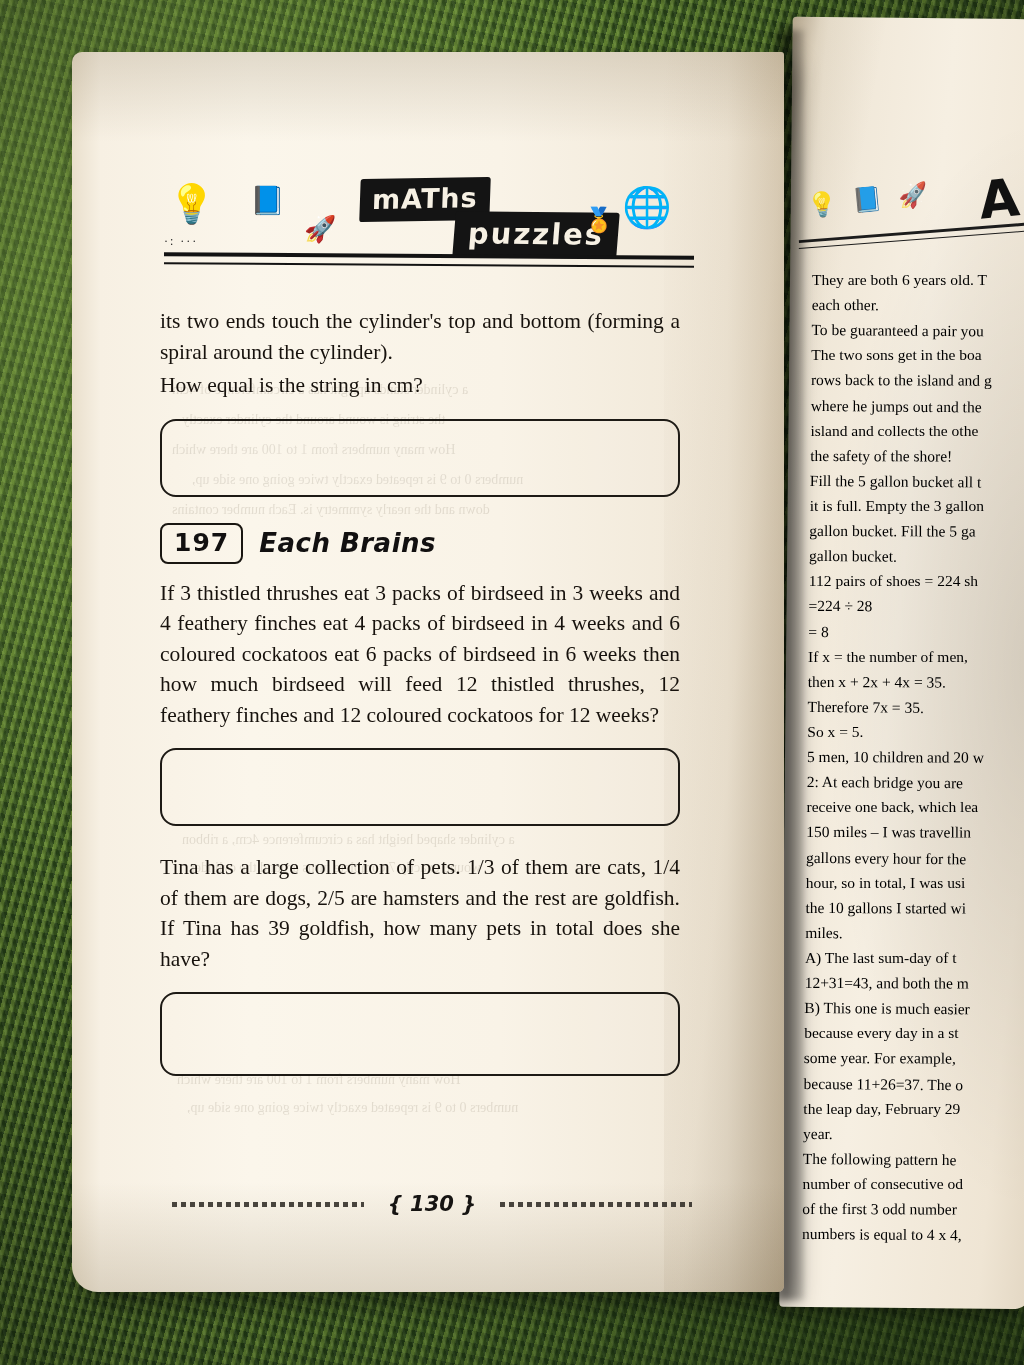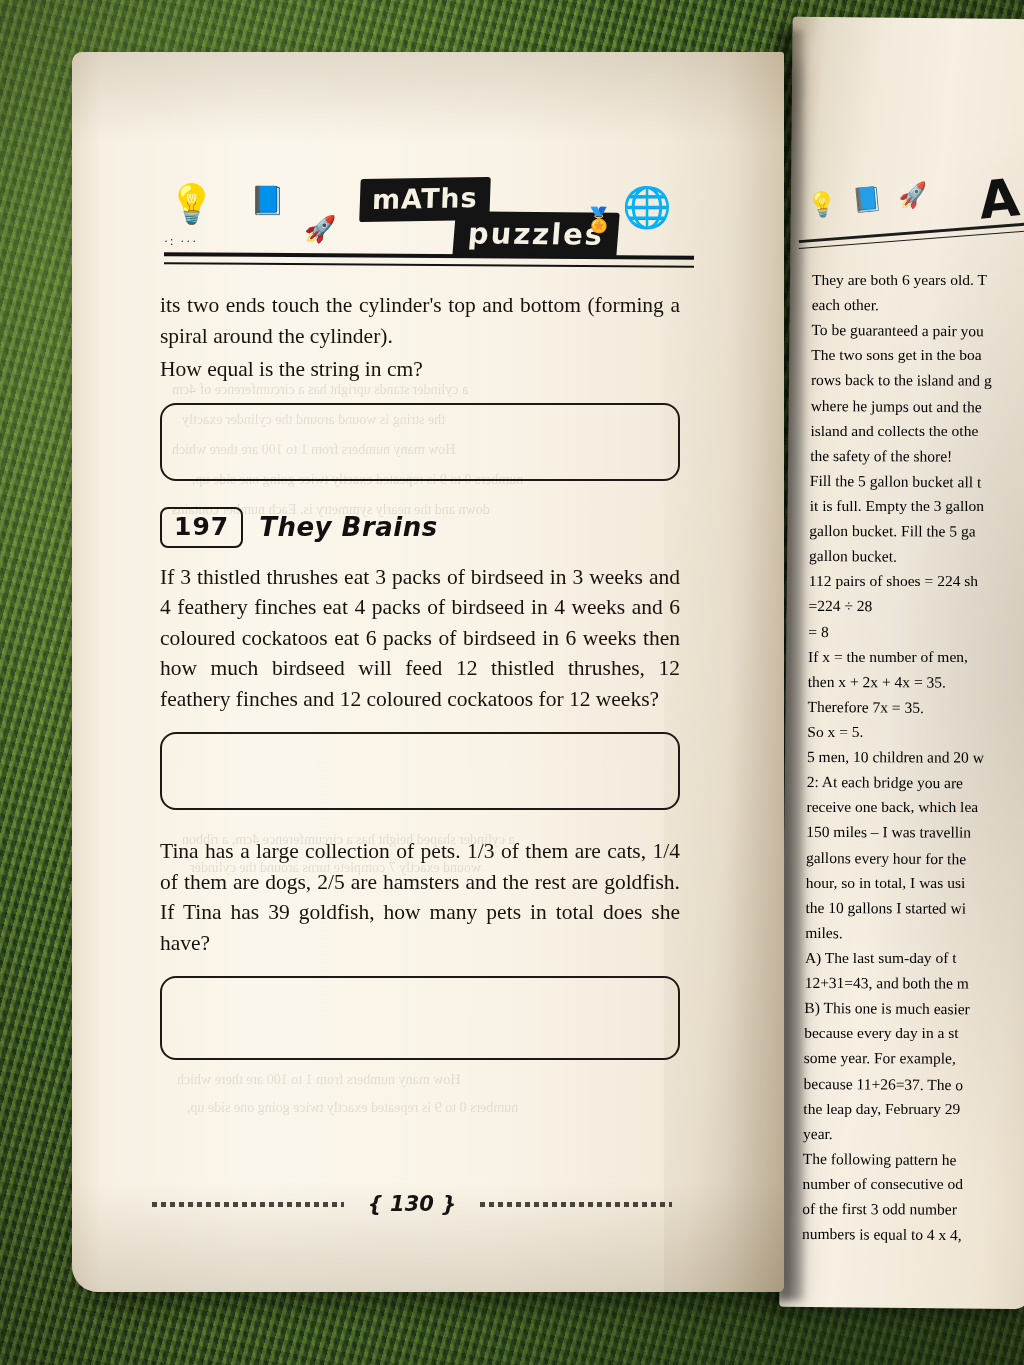--- a/index.html
+++ b/index.html
@@ -222,21 +222,21 @@
   }
 
   
   p.body {
     font-size: 21.5px;
     line-height: 1.42;
     margin: 0 0 3px 0;
     text-align: justify;
     color: #17120d;
   }
-  p.body.lead { margin-top: 8px; }
+  p.body.lead { margin-top: 24px; }
   .answer-box {
     margin: 18px 0 26px 0;
     height: 74px;
     border: 2px solid #1d1a15;
     border-radius: 16px;
     background: rgba(255,255,255,0.03);
   }
   .answer-box.tall { height: 80px; }
 
   .puz-head {
@@ -260,21 +260,21 @@
     font-weight: 700;
     font-style: italic;
     font-size: 26px;
     letter-spacing: 0.5px;
     color: #121010;
   }
 
   
   .footer {
     position: absolute;
-    left: 80px;
+    left: 100px;
     top: 1140px;
     width: 520px;
     display: flex;
     align-items: center;
     gap: 24px;
   }
   .footer .dline {
     flex: 1;
     height: 5px;
     background:
@@ -392,21 +392,21 @@
       <div class="rule1"></div>
       <div class="rule2"></div>
     </div>
 
     <p class="body lead">its two ends touch the cylinder's top and bottom (forming a spiral around the cylinder).</p>
     <p class="body">How equal is the string in cm?</p>
     <div class="answer-box"></div>
 
     <div class="puz-head">
       <span class="puz-num">197</span>
-      <span class="puz-title">They Brains</span>
+      <span class="puz-title">Each Brains</span>
     </div>
     <p class="body">If 3 thistled thrushes eat 3 packs of birdseed in 3 weeks and 4 feathery finches eat 4 packs of birdseed in 4 weeks and 6 coloured cockatoos eat 6 packs of birdseed in 6 weeks then how much birdseed will feed 12 thistled thrushes, 12 feathery finches and 12 coloured cockatoos for 12 weeks?</p>
     <div class="answer-box"></div>
 
     <p class="body">Tina has a large collection of pets. 1/3 of them are cats, 1/4 of them are dogs, 2/5 are hamsters and the rest are goldfish. If Tina has 39 goldfish, how many pets in total does she have?</p>
     <div class="answer-box tall"></div>
 
   </div>
 
   <div class="footer">

